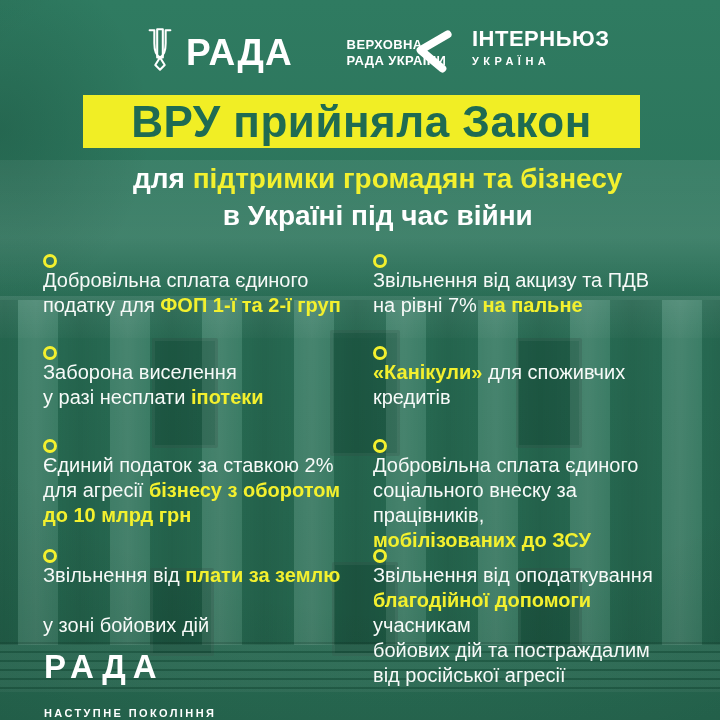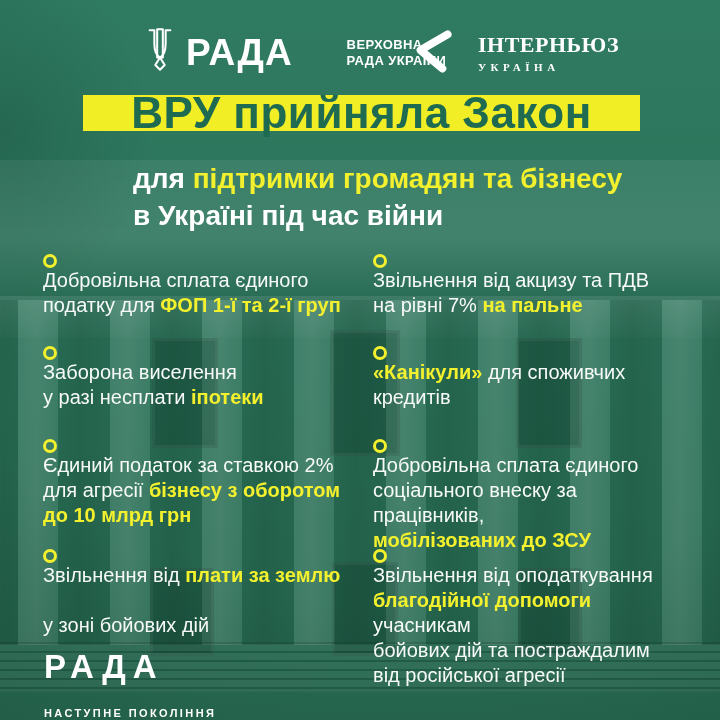--- a/index.html
+++ b/index.html
@@ -49,38 +49,38 @@
   }
   
   .rada-logo {
     position: absolute; left: 144px; top: 26px;
     display: flex; align-items: center; gap: 10px;
   }
   .rada-wordmark { font-size: 37px; font-weight: bold; letter-spacing: 1px; line-height: 1; padding-top: 2px; }
   .rada-org { font-size: 13px; font-weight: bold; line-height: 16px; letter-spacing: 0.4px; padding-top: 4px; margin-left: 44px; }
   .internews-logo {
     position: absolute; left: 410px; top: 28px;
-    display: flex; align-items: center; gap: 26px; font-family: Liberation Serif, serif;
+    display: flex; gap: 20px;
   }
   .internews-wordmark { font-size: 22px; font-weight: bold; letter-spacing: 0.5px; line-height: 1; }
   .internews-country { font-size: 11px; font-weight: bold; letter-spacing: 4.5px; margin-top: 5px; }
   
   .title-banner {
-    position: absolute; left: 83px; top: 95px; width: 557px; height: 36px;
+    position: absolute; left: 83px; top: 95px; width: 557px; height: 53px;
     background: #f1ee25;
     display: flex; align-items: center; justify-content: center;
   }
   .title-banner .title-text {
     color: #1f6b52; font-size: 44px; font-weight: bold; letter-spacing: 0.5px;
     white-space: nowrap; line-height: 1;
   }
   
   .subtitle {
     position: absolute; left: 133px; top: 160px;
-    font-size: 28px; font-weight: bold; line-height: 37px; color: #ffffff;
+    font-size: 28px; font-weight: bold; line-height: 37px; color: #ffffff; text-align: center;
   }
   .subtitle .hl { color: #f3f02e; }
   
   .items {
     position: absolute; left: 43px; top: 249px; width: 652px;
     display: grid;
     grid-template-columns: 330px 322px;
     grid-template-rows: 92px 93px 110px auto;
   }
   .item { display: flex; align-items: flex-start; flex-direction: column; }

